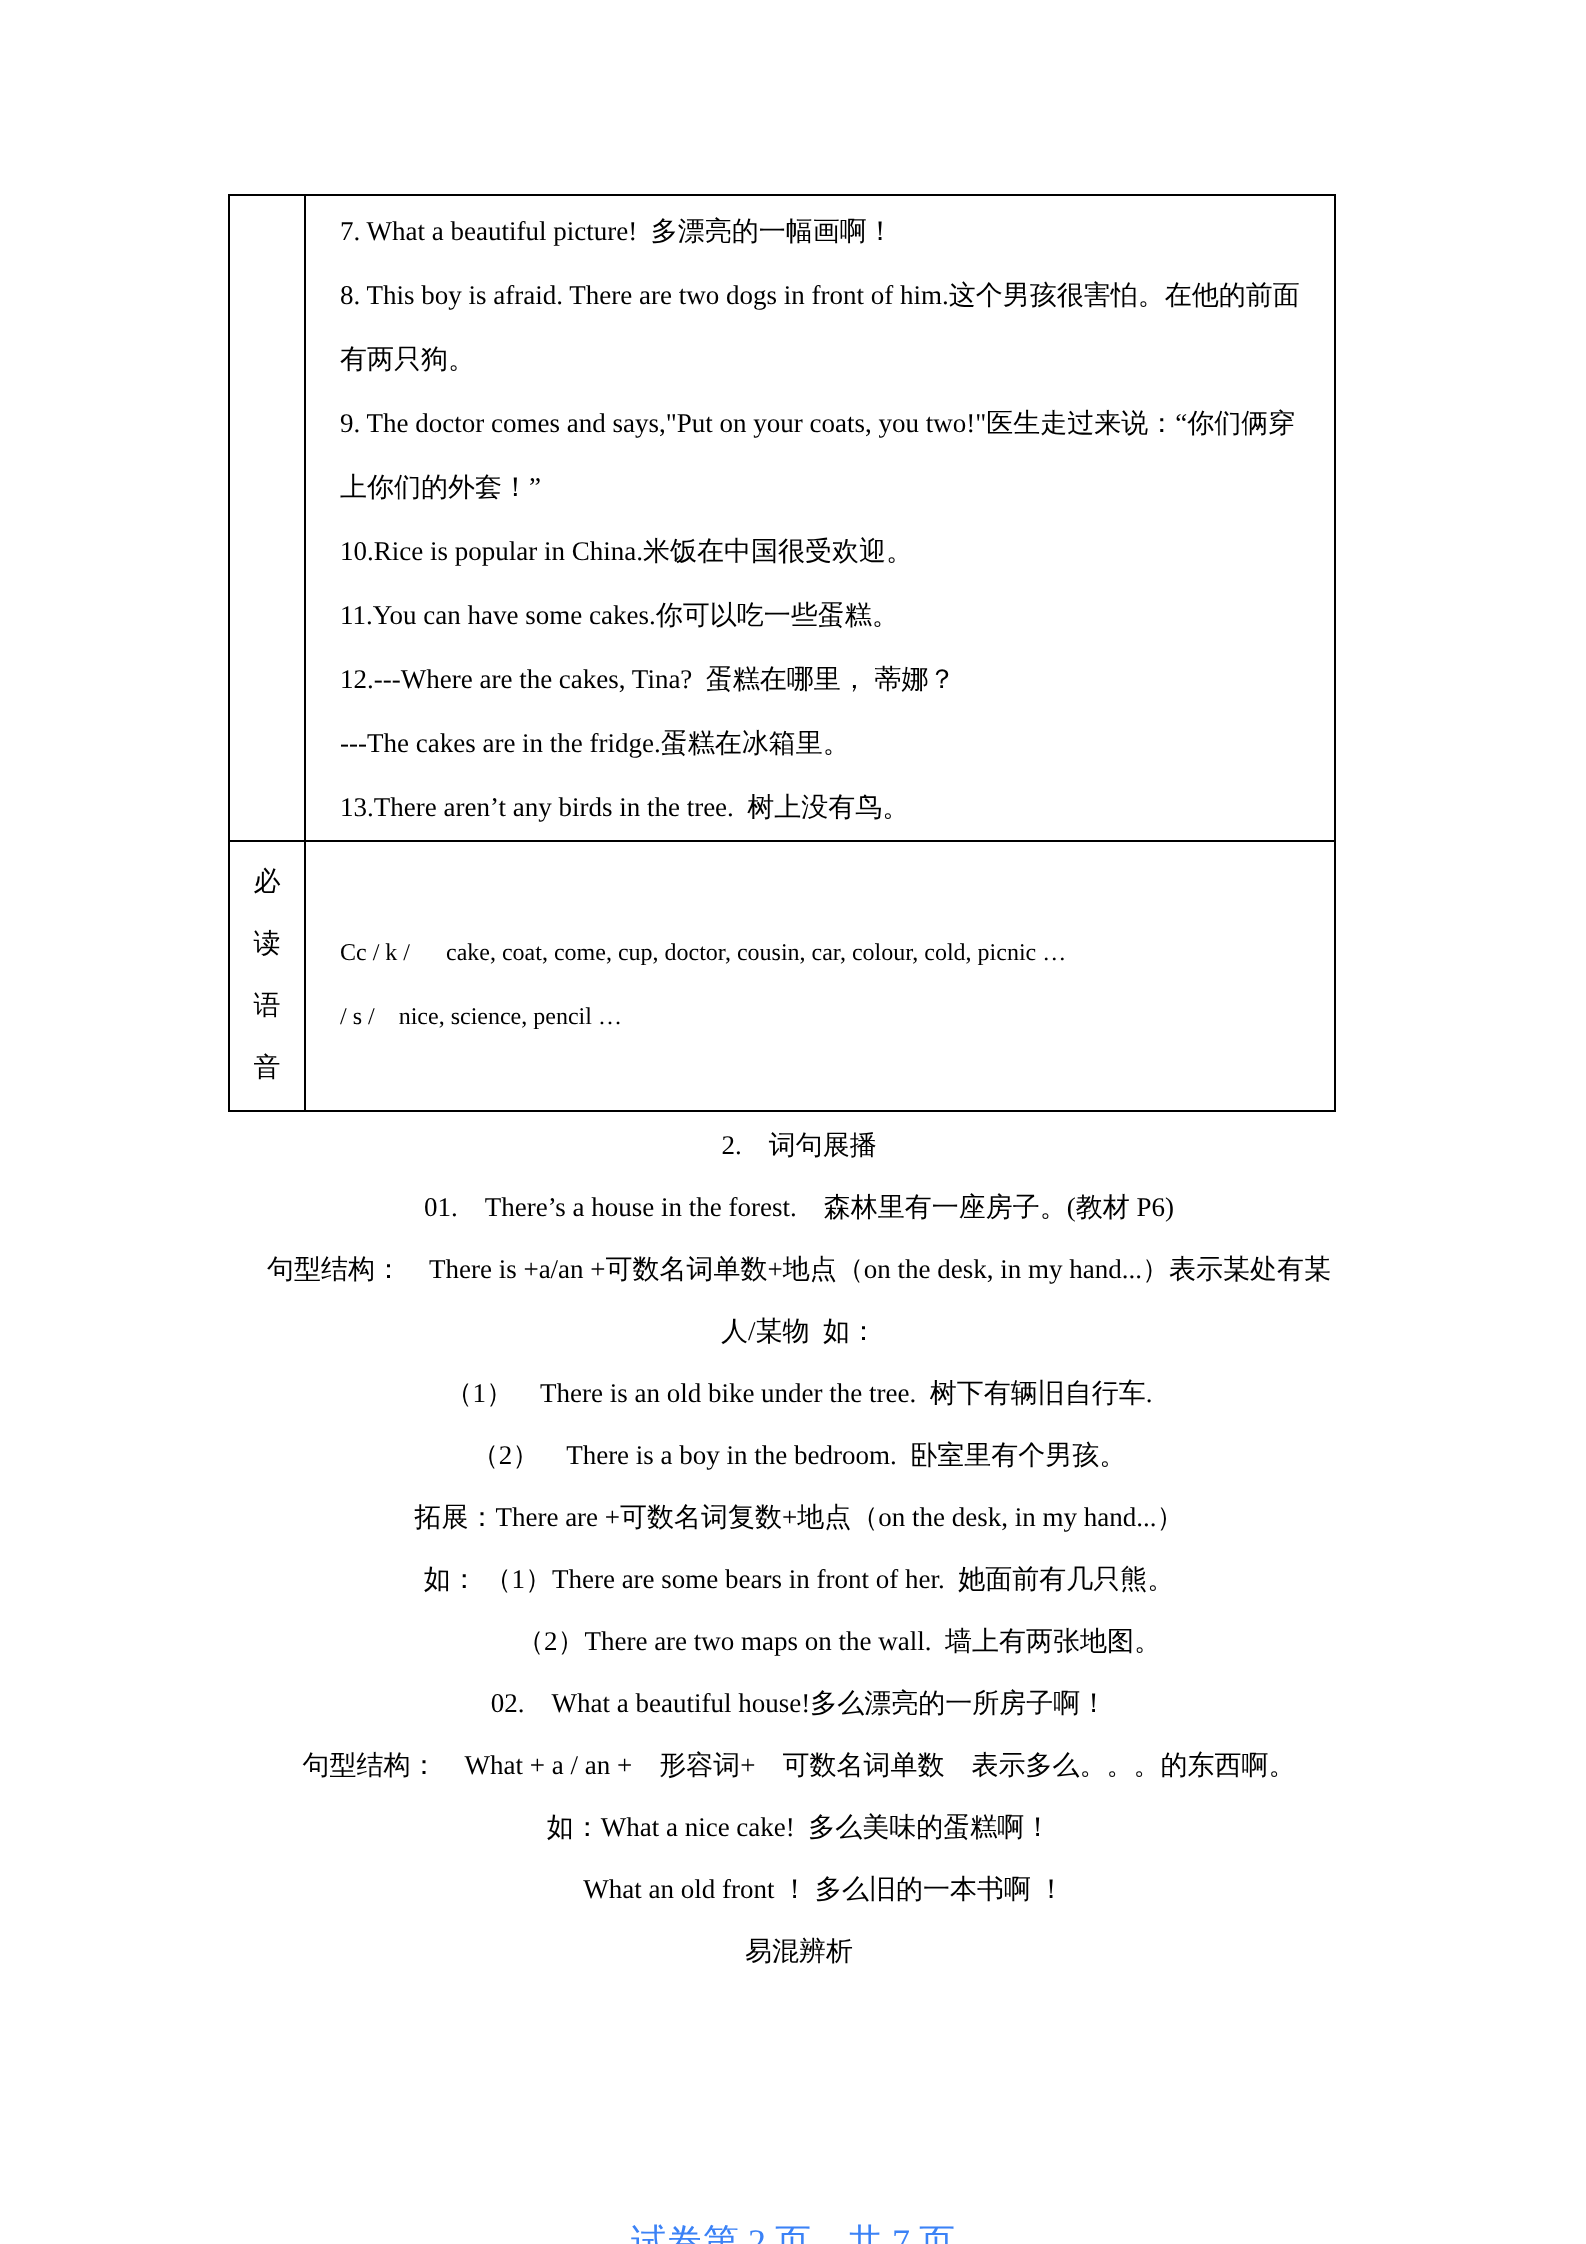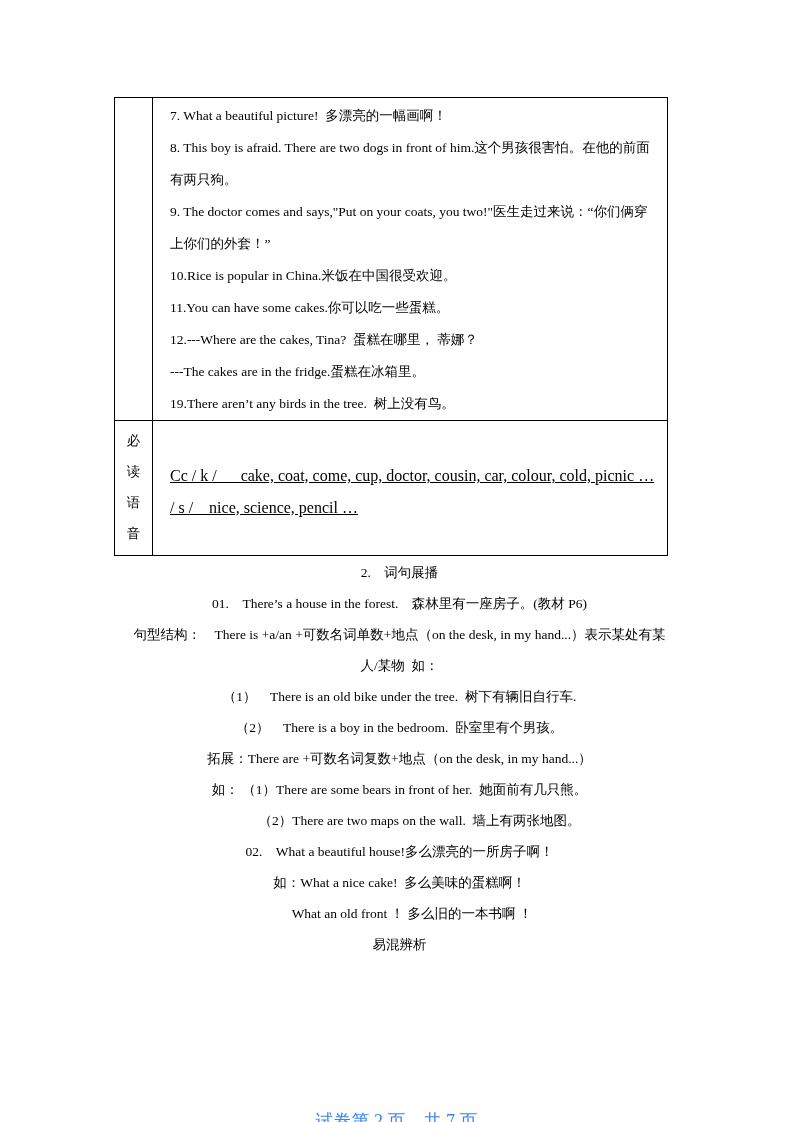--- a/index.html
+++ b/index.html
@@ -28,21 +28,21 @@
   .row2 .tcell { height: 135px; }
   .row1 .main { padding: 2px 4px 0 17px; }
   .row1 .main p {
     font-size: 13.5px; line-height: 32px;
     white-space: pre-wrap; text-align: left;
   }
   .row2 .side { padding-top: 4px; }
   .row2 .side div { font-size: 13.5px; line-height: 31px; }
   .row2 .main { padding: 39px 4px 0 17px; }
   .row2 .main p {
-    font-size: 16px; line-height: 32px; white-space: pre-wrap; text-decoration: underline;
+    font-size: 12px; line-height: 32px; white-space: pre-wrap;
   }
 
   
   .notes {
     position: absolute; left: 112px; top: 557px; width: 575px; text-align: center;
   }
   .notes p {
     font-size: 13.5px; line-height: 31px; white-space: pre-wrap;
   }
   .notes p.ind-40 { padding-left: 40px; }
@@ -67,21 +67,21 @@
       <div class="tcell main">
         <p>7. What a beautiful picture!  多漂亮的一幅画啊！</p>
         <p>8. This boy is afraid. There are two dogs in front of him.这个男孩很害怕。在他的前面</p>
         <p>有两只狗。</p>
         <p>9. The doctor comes and says,"Put on your coats, you two!"医生走过来说：“你们俩穿</p>
         <p>上你们的外套！”</p>
         <p>10.Rice is popular in China.米饭在中国很受欢迎。</p>
         <p>11.You can have some cakes.你可以吃一些蛋糕。</p>
         <p>12.---Where are the cakes, Tina?  蛋糕在哪里， 蒂娜？</p>
         <p>---The cakes are in the fridge.蛋糕在冰箱里。</p>
-        <p>19.There aren’t any birds in the tree.  树上没有鸟。</p>
+        <p>13.There aren’t any birds in the tree.  树上没有鸟。</p>
       </div>
     </div>
     <div class="trow row2">
       <div class="tcell side">
         <div>必</div>
         <div>读</div>
         <div>语</div>
         <div>音</div>
       </div>
       <div class="tcell main">
@@ -95,20 +95,21 @@
     <p>2.　词句展播</p>
     <p>01.　There’s a house in the forest.　森林里有一座房子。(教材 P6)</p>
     <p>句型结构：　There is +a/an +可数名词单数+地点（on the desk, in my hand...）表示某处有某</p>
     <p>人/某物  如：</p>
     <p>（1）　There is an old bike under the tree.  树下有辆旧自行车.</p>
     <p>（2）　There is a boy in the bedroom.  卧室里有个男孩。</p>
     <p>拓展：There are +可数名词复数+地点（on the desk, in my hand...）</p>
     <p>如： （1）There are some bears in front of her.  她面前有几只熊。</p>
     <p class="ind-40">（2）There are two maps on the wall.  墙上有两张地图。</p>
     <p>02.　What a beautiful house!多么漂亮的一所房子啊！</p>
+    <p>句型结构：　What + a / an +　形容词+　可数名词单数　表示多么。。。的东西啊。</p>
     <p>如：What a nice cake!  多么美味的蛋糕啊！</p>
     <p class="ind-25">What an old front ！ 多么旧的一本书啊 ！</p>
     <p>易混辨析</p>
   </div>
 
   <div class="footer">试卷第 2 页，共 7 页</div>
 
 </div>
 
 </body></html>

